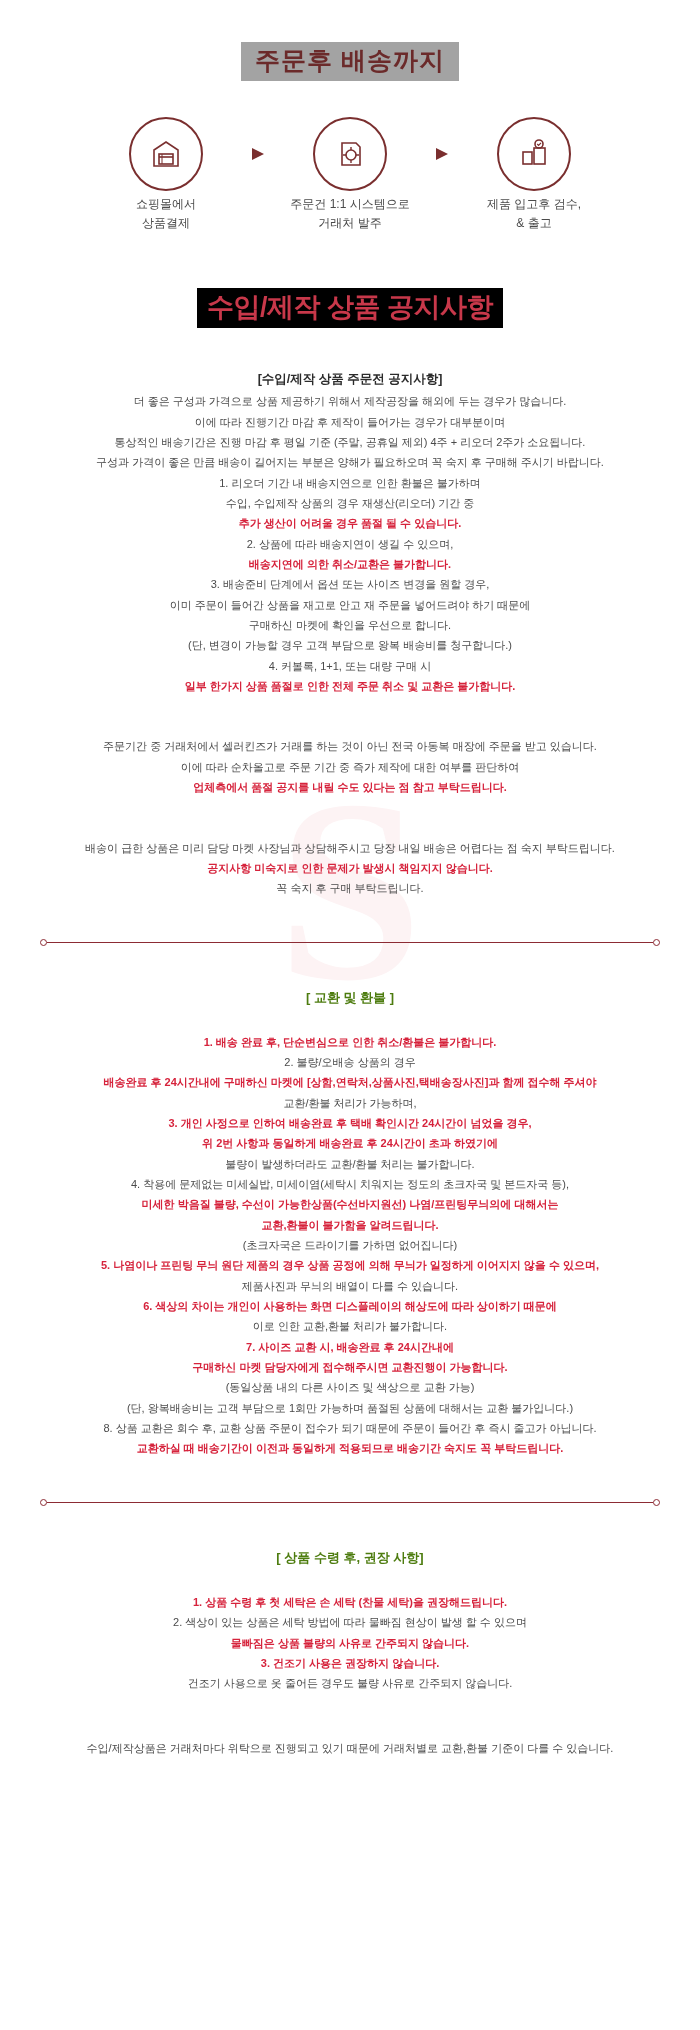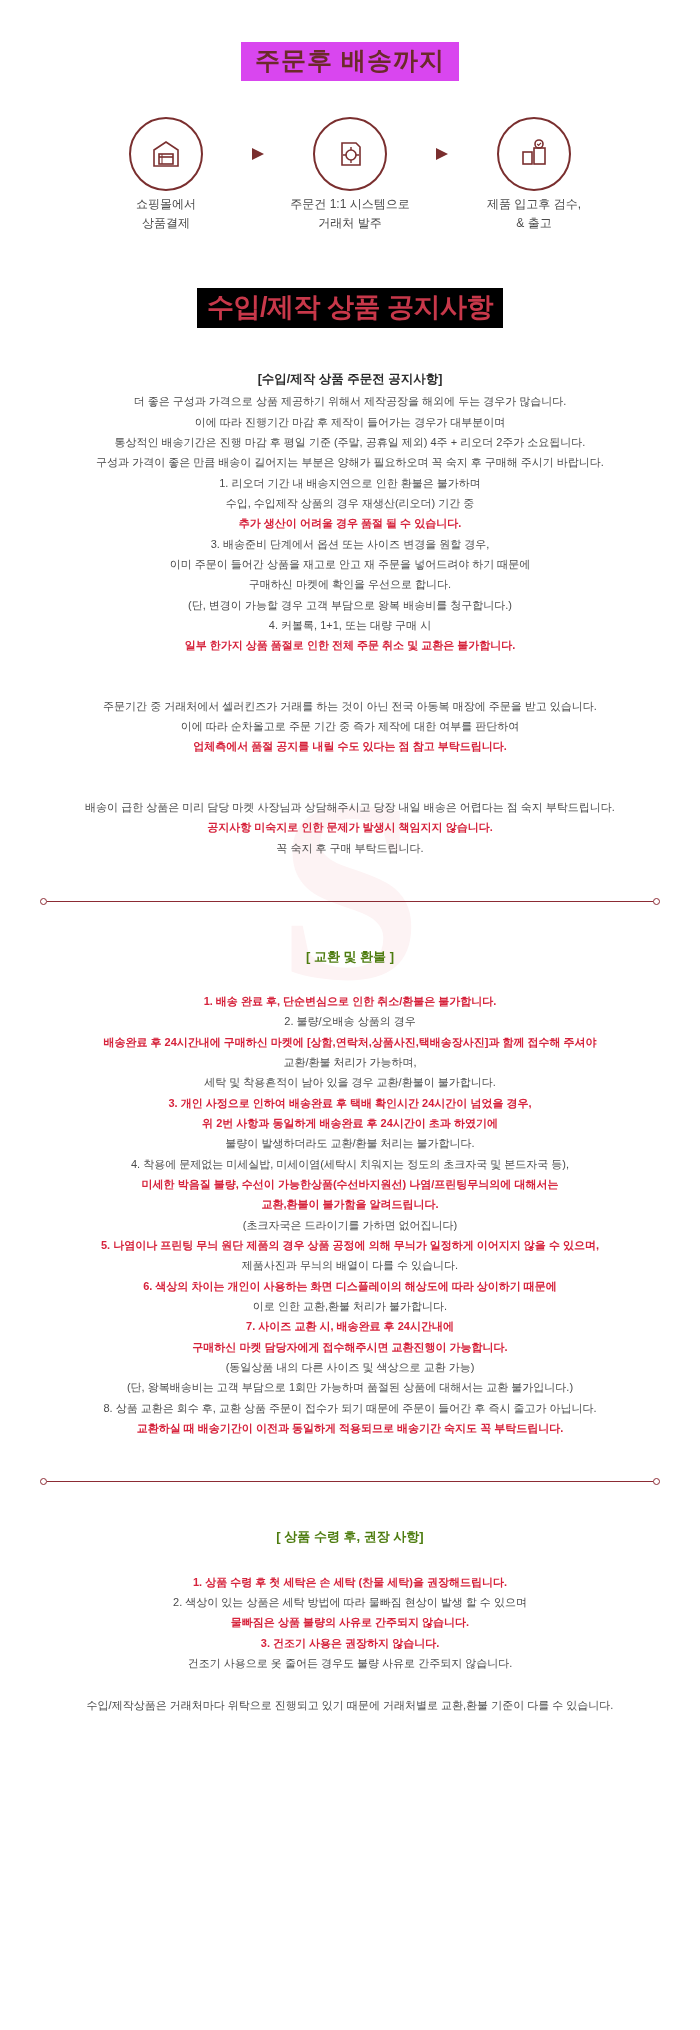--- a/index.html
+++ b/index.html
@@ -36,21 +36,21 @@
     text-align: center;
     padding-top: 42px;
   }
   .top-banner .title {
     display: inline-block;
     font-size: 25px;
     font-weight: bold;
     color: #6b2a2a;
     letter-spacing: 1px;
     padding: 2px 14px 4px;
-    background: #d946ef;
+    background: #a3a3a3;
     font-family: "Liberation Sans", sans-serif;
   }
 
   
   .steps {
     display: flex;
     justify-content: center;
     align-items: flex-start;
     gap: 0;
     margin-top: 36px;
@@ -226,20 +226,24 @@
       <span class="line">통상적인 배송기간은 진행 마감 후 평일 기준 (주말, 공휴일 제외) 4주 + 리오더 2주가 소요됩니다.</span>
       <span class="line">구성과 가격이 좋은 만큼 배송이 길어지는 부분은 양해가 필요하오며 꼭 숙지 후 구매해 주시기 바랍니다.</span>
     </div>
 
     <div class="item">
       <span class="line">1. 리오더 기간 내 배송지연으로 인한 환불은 불가하며</span>
       <span class="line">수입, 수입제작 상품의 경우 재생산(리오더) 기간 중</span>
       <span class="line redb">추가 생산이 어려울 경우 품절 될 수 있습니다.</span>
     </div>
 
+    <div class="item">
+      <span class="line">2. 상품에 따라 배송지연이 생길 수 있으며,</span>
+      <span class="line redb">배송지연에 의한 취소/교환은 불가합니다.</span>
+    </div>
 
     <div class="item">
       <span class="line">3. 배송준비 단계에서 옵션 또는 사이즈 변경을 원할 경우,</span>
       <span class="line">이미 주문이 들어간 상품을 재고로 안고 재 주문을 넣어드려야 하기 때문에</span>
       <span class="line">구매하신 마켓에 확인을 우선으로 합니다.</span>
       <span class="line">(단, 변경이 가능할 경우 고객 부담으로 왕복 배송비를 청구합니다.)</span>
     </div>
 
     <div class="item">
       <span class="line">4. 커볼록, 1+1, 또는 대량 구매 시</span>
@@ -269,21 +273,20 @@
     <div class="sec-title">[ 교환 및 환불 ]</div>
 
     <div class="item">
       <span class="line redb">1. 배송 완료 후, 단순변심으로 인한 취소/환불은 불가합니다.</span>
     </div>
 
     <div class="item">
       <span class="line">2. 불량/오배송 상품의 경우</span>
       <span class="line redb">배송완료 후 24시간내에 구매하신 마켓에 [상함,연락처,상품사진,택배송장사진]과 함께 접수해 주셔야</span>
       <span class="line">교환/환불 처리가 가능하며,</span>
-      <span class="line">세탁 및 착용흔적이 남아 있을 경우 교환/환불이 불가합니다.</span>
     </div>
 
     <div class="item">
       <span class="line redb">3. 개인 사정으로 인하여 배송완료 후 택배 확인시간 24시간이 넘었을 경우,</span>
       <span class="line redb">위 2번 사항과 동일하게 배송완료 후 24시간이 초과 하였기에</span>
       <span class="line">불량이 발생하더라도 교환/환불 처리는 불가합니다.</span>
     </div>
 
     <div class="item">
       <span class="line">4. 착용에 문제없는 미세실밥, 미세이염(세탁시 치워지는 정도의 초크자국 및 본드자국 등),</span>
@@ -331,18 +334,18 @@
     <div class="item">
       <span class="line">2. 색상이 있는 상품은 세탁 방법에 따라 물빠짐 현상이 발생 할 수 있으며</span>
       <span class="line redb">물빠짐은 상품 불량의 사유로 간주되지 않습니다.</span>
     </div>
 
     <div class="item">
       <span class="line redb">3. 건조기 사용은 권장하지 않습니다.</span>
       <span class="line">건조기 사용으로 옷 줄어든 경우도 불량 사유로 간주되지 않습니다.</span>
     </div>
 
-    <div class="item" style="margin-top:22px">
+    <div class="item" style="margin-top:44px">
       <span class="line">수입/제작상품은 거래처마다 위탁으로 진행되고 있기 때문에 거래처별로 교환,환불 기준이 다를 수 있습니다.</span>
     </div>
   </div>
 
 </div>
 
 </body></html>

